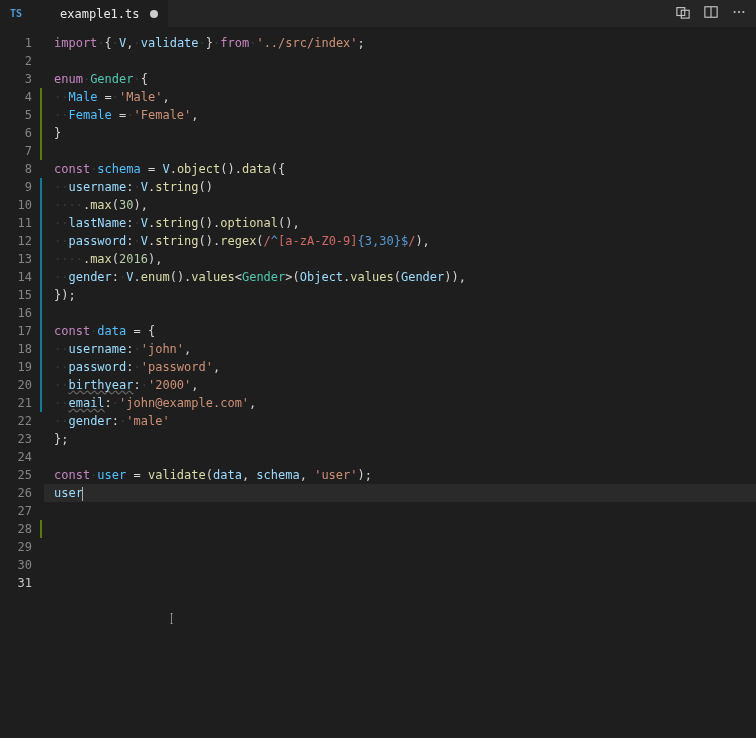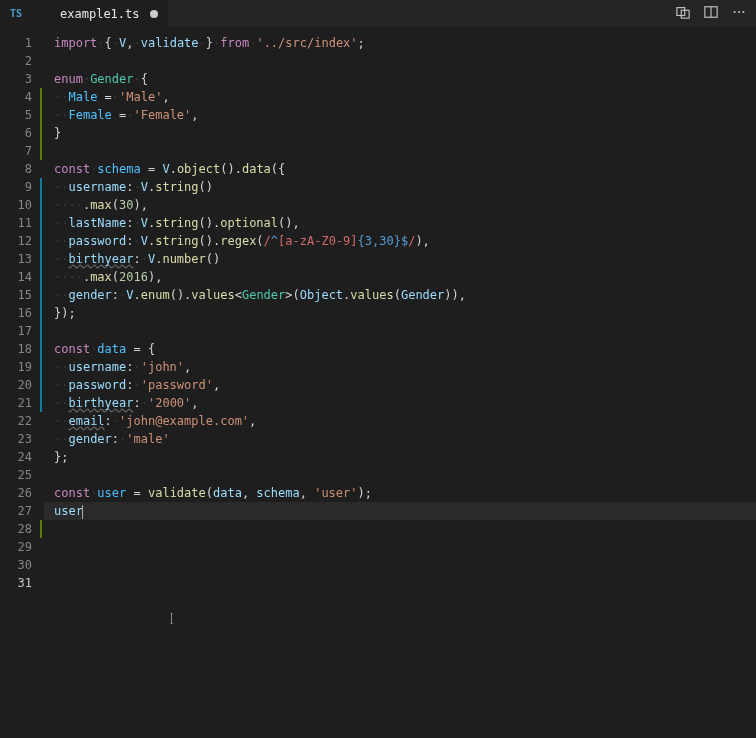--- a/index.html
+++ b/index.html
@@ -196,21 +196,20 @@
       <div class="line"><span class="tk-kw">enum</span><span class="tk-ws">·</span><span class="tk-type">Gender</span><span class="tk-ws">·</span><span class="tk-punc">{</span></div>
       <div class="line"><span class="tk-ws">··</span><span class="tk-const">Male</span><span class="tk-ws"> </span><span class="tk-op">=</span><span class="tk-ws">·</span><span class="tk-str">'Male'</span><span class="tk-punc">,</span></div>
       <div class="line"><span class="tk-ws">··</span><span class="tk-const">Female</span><span class="tk-ws"> </span><span class="tk-op">=</span><span class="tk-ws">·</span><span class="tk-str">'Female'</span><span class="tk-punc">,</span></div>
       <div class="line"><span class="tk-punc">}</span></div>
       <div class="line"></div>
       <div class="line"><span class="tk-kw">const</span><span class="tk-ws">·</span><span class="tk-const">schema</span><span class="tk-ws"> </span><span class="tk-op">=</span><span class="tk-ws"> </span><span class="tk-var">V</span><span class="tk-punc">.</span><span class="tk-fn">object</span><span class="tk-punc">().</span><span class="tk-fn">data</span><span class="tk-punc">({</span></div>
       <div class="line"><span class="tk-ws">··</span><span class="tk-var">username</span><span class="tk-punc">:</span><span class="tk-ws">·</span><span class="tk-var">V</span><span class="tk-punc">.</span><span class="tk-fn">string</span><span class="tk-punc">()</span></div>
       <div class="line"><span class="tk-ws">····</span><span class="tk-punc">.</span><span class="tk-fn">max</span><span class="tk-punc">(</span><span class="tk-num">30</span><span class="tk-punc">)</span><span class="tk-punc">,</span></div>
       <div class="line"><span class="tk-ws">··</span><span class="tk-var">lastName</span><span class="tk-punc">:</span><span class="tk-ws">·</span><span class="tk-var">V</span><span class="tk-punc">.</span><span class="tk-fn">string</span><span class="tk-punc">().</span><span class="tk-fn">optional</span><span class="tk-punc">(),</span></div>
       <div class="line"><span class="tk-ws">··</span><span class="tk-var">password</span><span class="tk-punc">:</span><span class="tk-ws">·</span><span class="tk-var">V</span><span class="tk-punc">.</span><span class="tk-fn">string</span><span class="tk-punc">().</span><span class="tk-fn">regex</span><span class="tk-punc">(</span><span class="tk-regex">/</span><span class="tk-regexflag">^</span><span class="tk-regex">[</span><span class="tk-regex">a-zA-Z0-9</span><span class="tk-regex">]</span><span class="tk-regexflag">{3,30}</span><span class="tk-regexflag">$</span><span class="tk-regex">/</span><span class="tk-punc">),</span></div>
-      <div class="line"><span class="tk-ws">··</span><span class="tk-var squiggle">birthyear</span><span class="tk-punc">:</span><span class="tk-ws">·</span><span class="tk-var">V</span><span class="tk-punc">.</span><span class="tk-fn">number</span><span class="tk-punc">()</span></div>
       <div class="line"><span class="tk-ws">····</span><span class="tk-punc">.</span><span class="tk-fn">max</span><span class="tk-punc">(</span><span class="tk-num">2016</span><span class="tk-punc">)</span><span class="tk-punc">,</span></div>
       <div class="line"><span class="tk-ws">··</span><span class="tk-var">gender</span><span class="tk-punc">:</span><span class="tk-ws">·</span><span class="tk-var">V</span><span class="tk-punc">.</span><span class="tk-fn">enum</span><span class="tk-punc">().</span><span class="tk-fn">values</span><span class="tk-punc">&lt;</span><span class="tk-type">Gender</span><span class="tk-punc">&gt;(</span><span class="tk-var">Object</span><span class="tk-punc">.</span><span class="tk-fn">values</span><span class="tk-punc">(</span><span class="tk-var">Gender</span><span class="tk-punc">))</span><span class="tk-punc">,</span></div>
       <div class="line"><span class="tk-punc">});</span></div>
       <div class="line"></div>
       <div class="line"><span class="tk-kw">const</span><span class="tk-ws">·</span><span class="tk-const">data</span><span class="tk-ws"> </span><span class="tk-op">=</span><span class="tk-ws"> </span><span class="tk-punc">{</span></div>
       <div class="line"><span class="tk-ws">··</span><span class="tk-var">username</span><span class="tk-punc">:</span><span class="tk-ws">·</span><span class="tk-str">'john'</span><span class="tk-punc">,</span></div>
       <div class="line"><span class="tk-ws">··</span><span class="tk-var">password</span><span class="tk-punc">:</span><span class="tk-ws">·</span><span class="tk-str">'password'</span><span class="tk-punc">,</span></div>
       <div class="line"><span class="tk-ws">··</span><span class="tk-var squiggle">birthyear</span><span class="tk-punc">:</span><span class="tk-ws">·</span><span class="tk-str">'2000'</span><span class="tk-punc">,</span></div>
       <div class="line"><span class="tk-ws">··</span><span class="tk-var squiggle">email</span><span class="tk-punc">:</span><span class="tk-ws">·</span><span class="tk-str">'john@example.com'</span><span class="tk-punc">,</span></div>
       <div class="line"><span class="tk-ws">··</span><span class="tk-var">gender</span><span class="tk-punc">:</span><span class="tk-ws">·</span><span class="tk-str">'male'</span></div>

